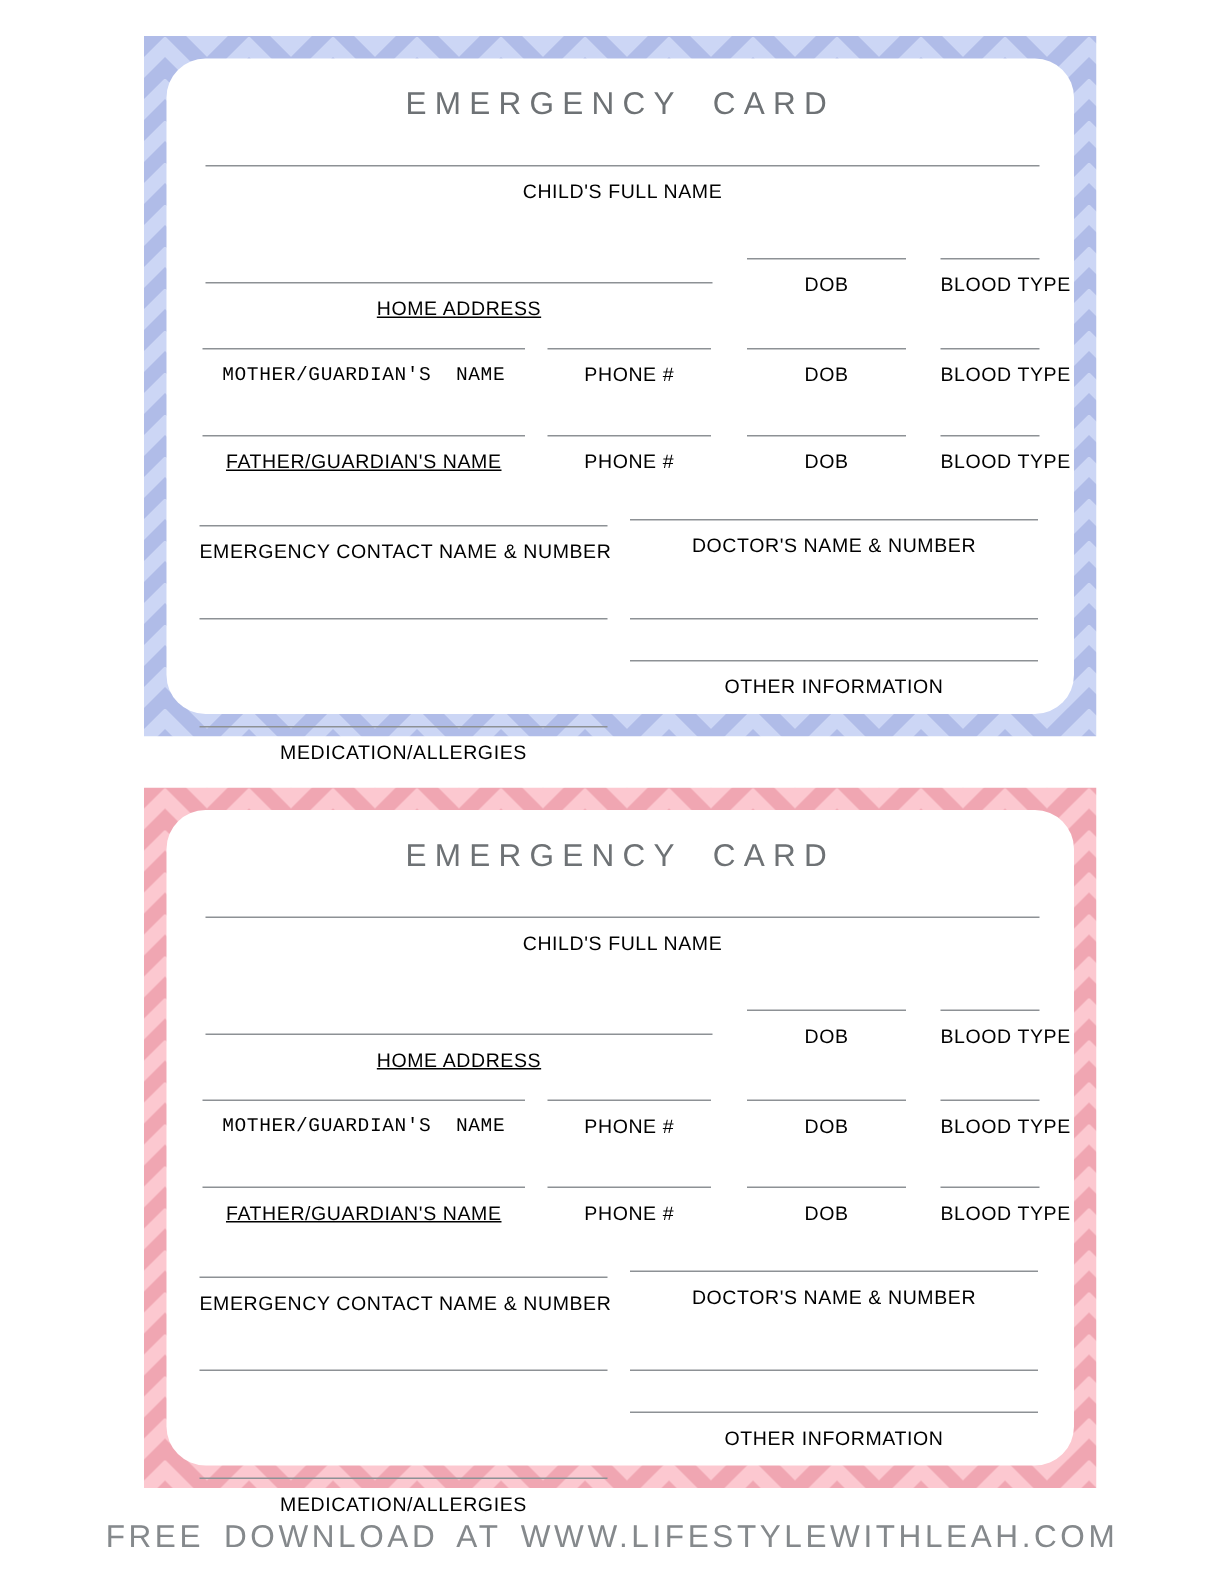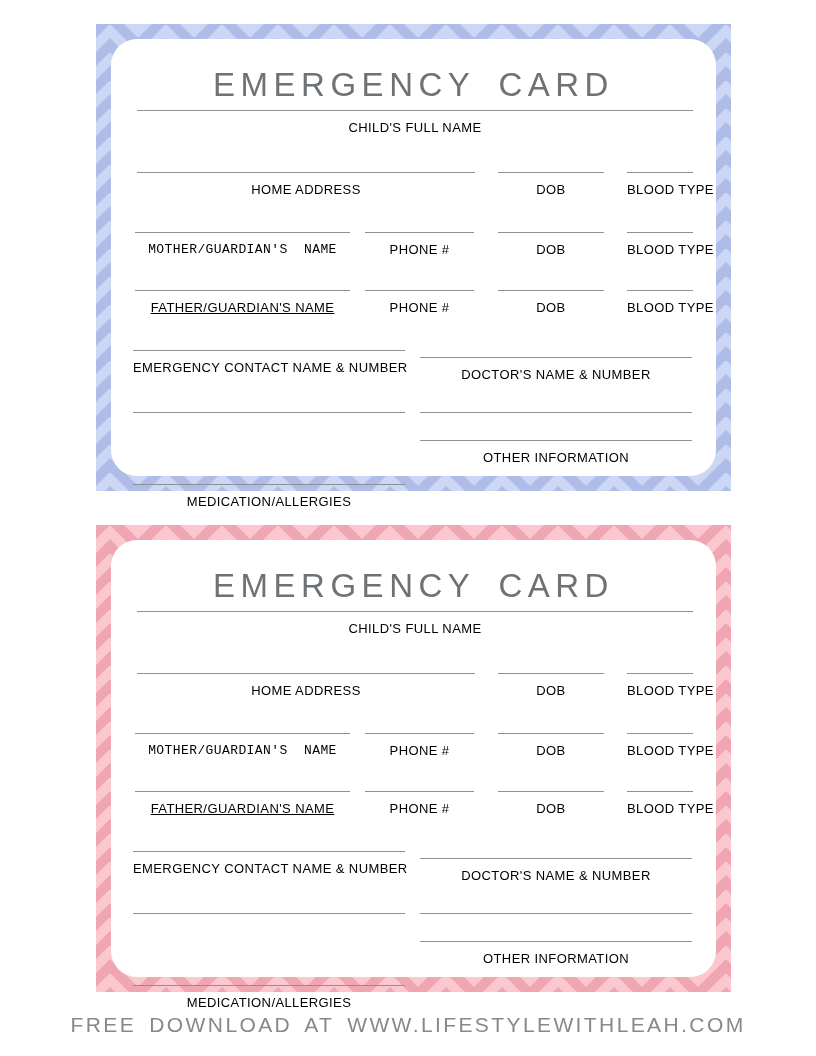--- a/index.html
+++ b/index.html
@@ -10,43 +10,43 @@
   .card{position:absolute;left:96px;width:635px;height:467px;}
   .card-blue{top:24px;}
   .card-pink{top:525px;}
   .chev{position:absolute;left:0;top:0;}
   .inner{
     position:absolute;left:15px;top:15px;right:15px;bottom:15px;
     background:#ffffff;border-radius:26px;
   }
   .title{
     position:absolute;top:20px;left:0;right:0;text-align:center;
-    font-size:33px;font-weight:300;color:#6e7275;
+    font-size:21px;font-weight:300;color:#6e7275;
     letter-spacing:5.5px;word-spacing:9px;white-space:pre;
   }
   .f{position:absolute;border-top:1.4px solid #8d9195;}
   .lb{
     margin-top:10px;font-size:13px;color:#000000;letter-spacing:0.4px;
     text-align:center;white-space:pre;line-height:1.1;
   }
   
   .f-child  {left:41px; top:86px; width:556px;}
-  .f-home   {left:41px; top:148px;width:338px;}
+  .f-home   {left:41px; top:164px;width:338px;text-decoration:underline;}
   .f-dob-a  {left:402px;top:148px;width:106px;}
   .f-blood-a{left:531px;top:148px;width:66px;}
   .f-mother {left:39px; top:208px;width:215px;font-family:Liberation Mono, monospace;}
   .f-phone-a{left:269px;top:208px;width:109px;}
   .f-dob-b  {left:402px;top:208px;width:106px;}
   .f-blood-b{left:531px;top:208px;width:66px;}
   .f-father {left:39px; top:266px;width:215px;text-decoration:underline;}
   .f-phone-b{left:269px;top:266px;width:109px;}
   .f-dob-c  {left:402px;top:266px;width:106px;}
   .f-blood-c{left:531px;top:266px;width:66px;}
   .f-emerg  {left:37px; top:326px;width:272px;}
-  .f-doctor {left:324px;top:333px;width:272px;}
+  .f-doctor {left:324px;top:322px;width:272px;}
   .f-blank-l{left:37px; top:388px;width:272px;}
   .f-blank-r{left:324px;top:388px;width:272px;}
   .f-medic  {left:37px; top:416px;width:272px;margin-top:44px;}
   .f-other  {left:324px;top:416px;width:272px;}
   .footer{
     position:absolute;top:1013px;left:0;width:100%;text-align:center;
     font-size:21px;font-weight:300;color:#85898c;
     letter-spacing:2.4px;word-spacing:5px;white-space:pre;
   }
 </style>

